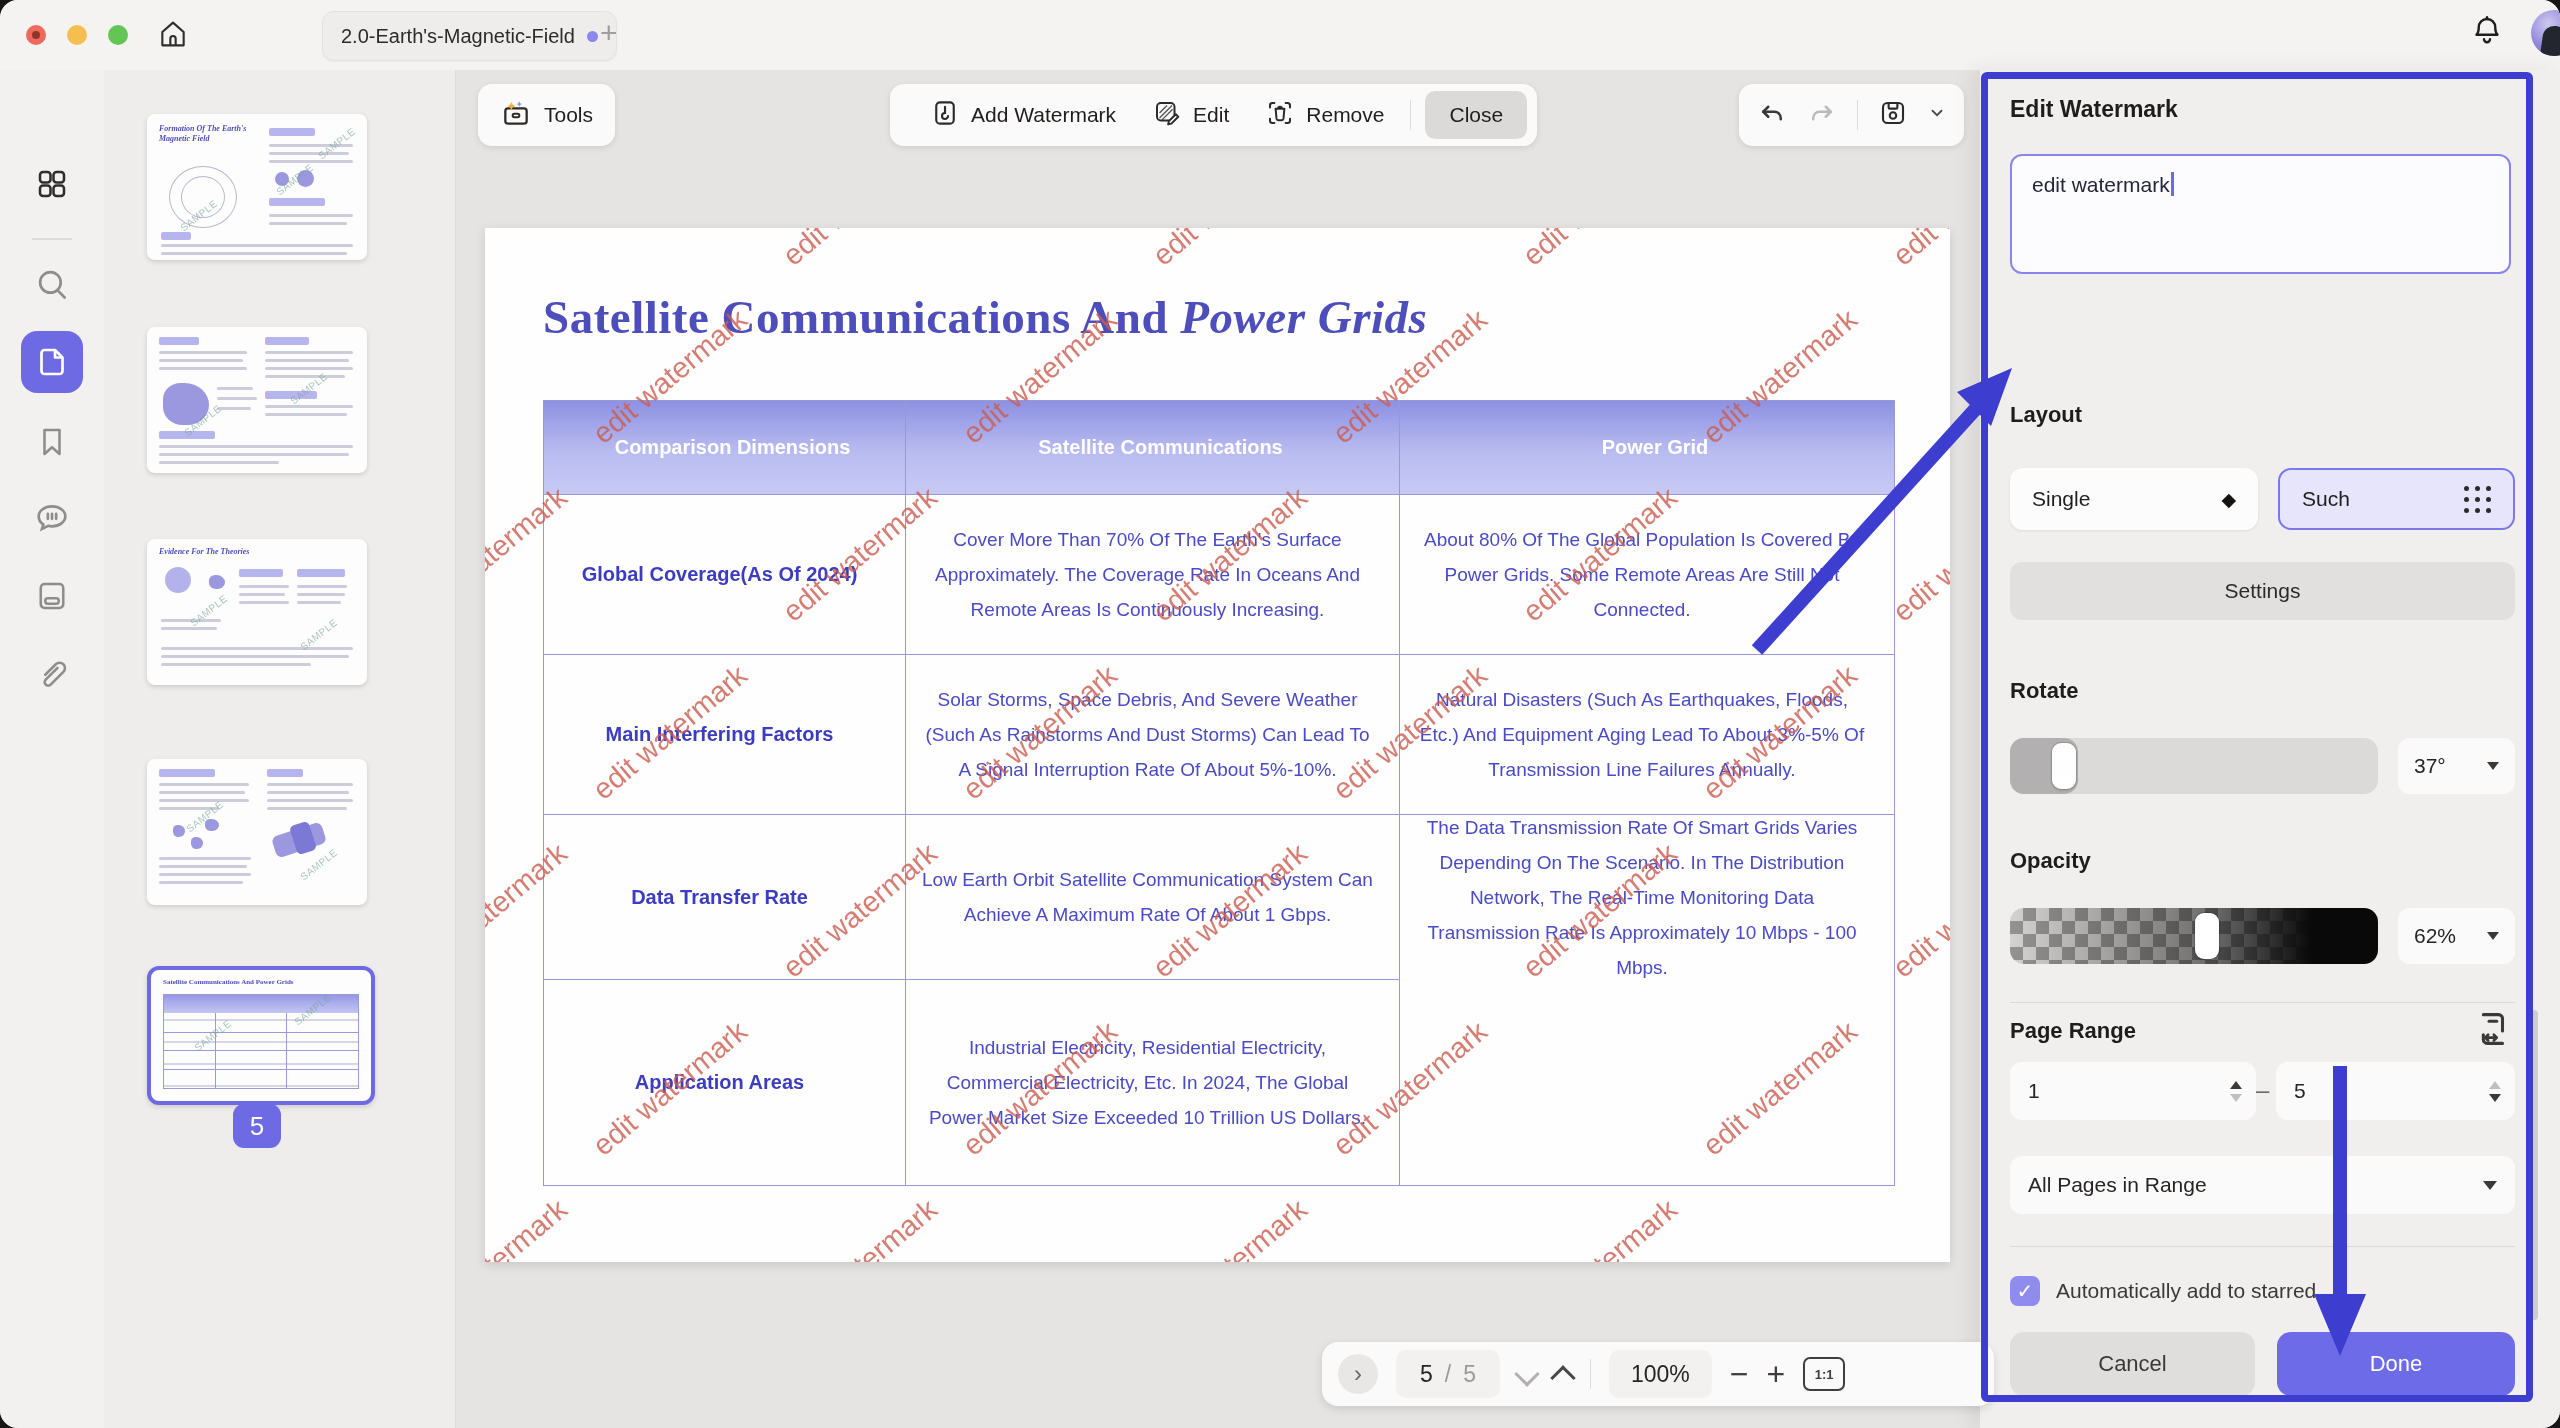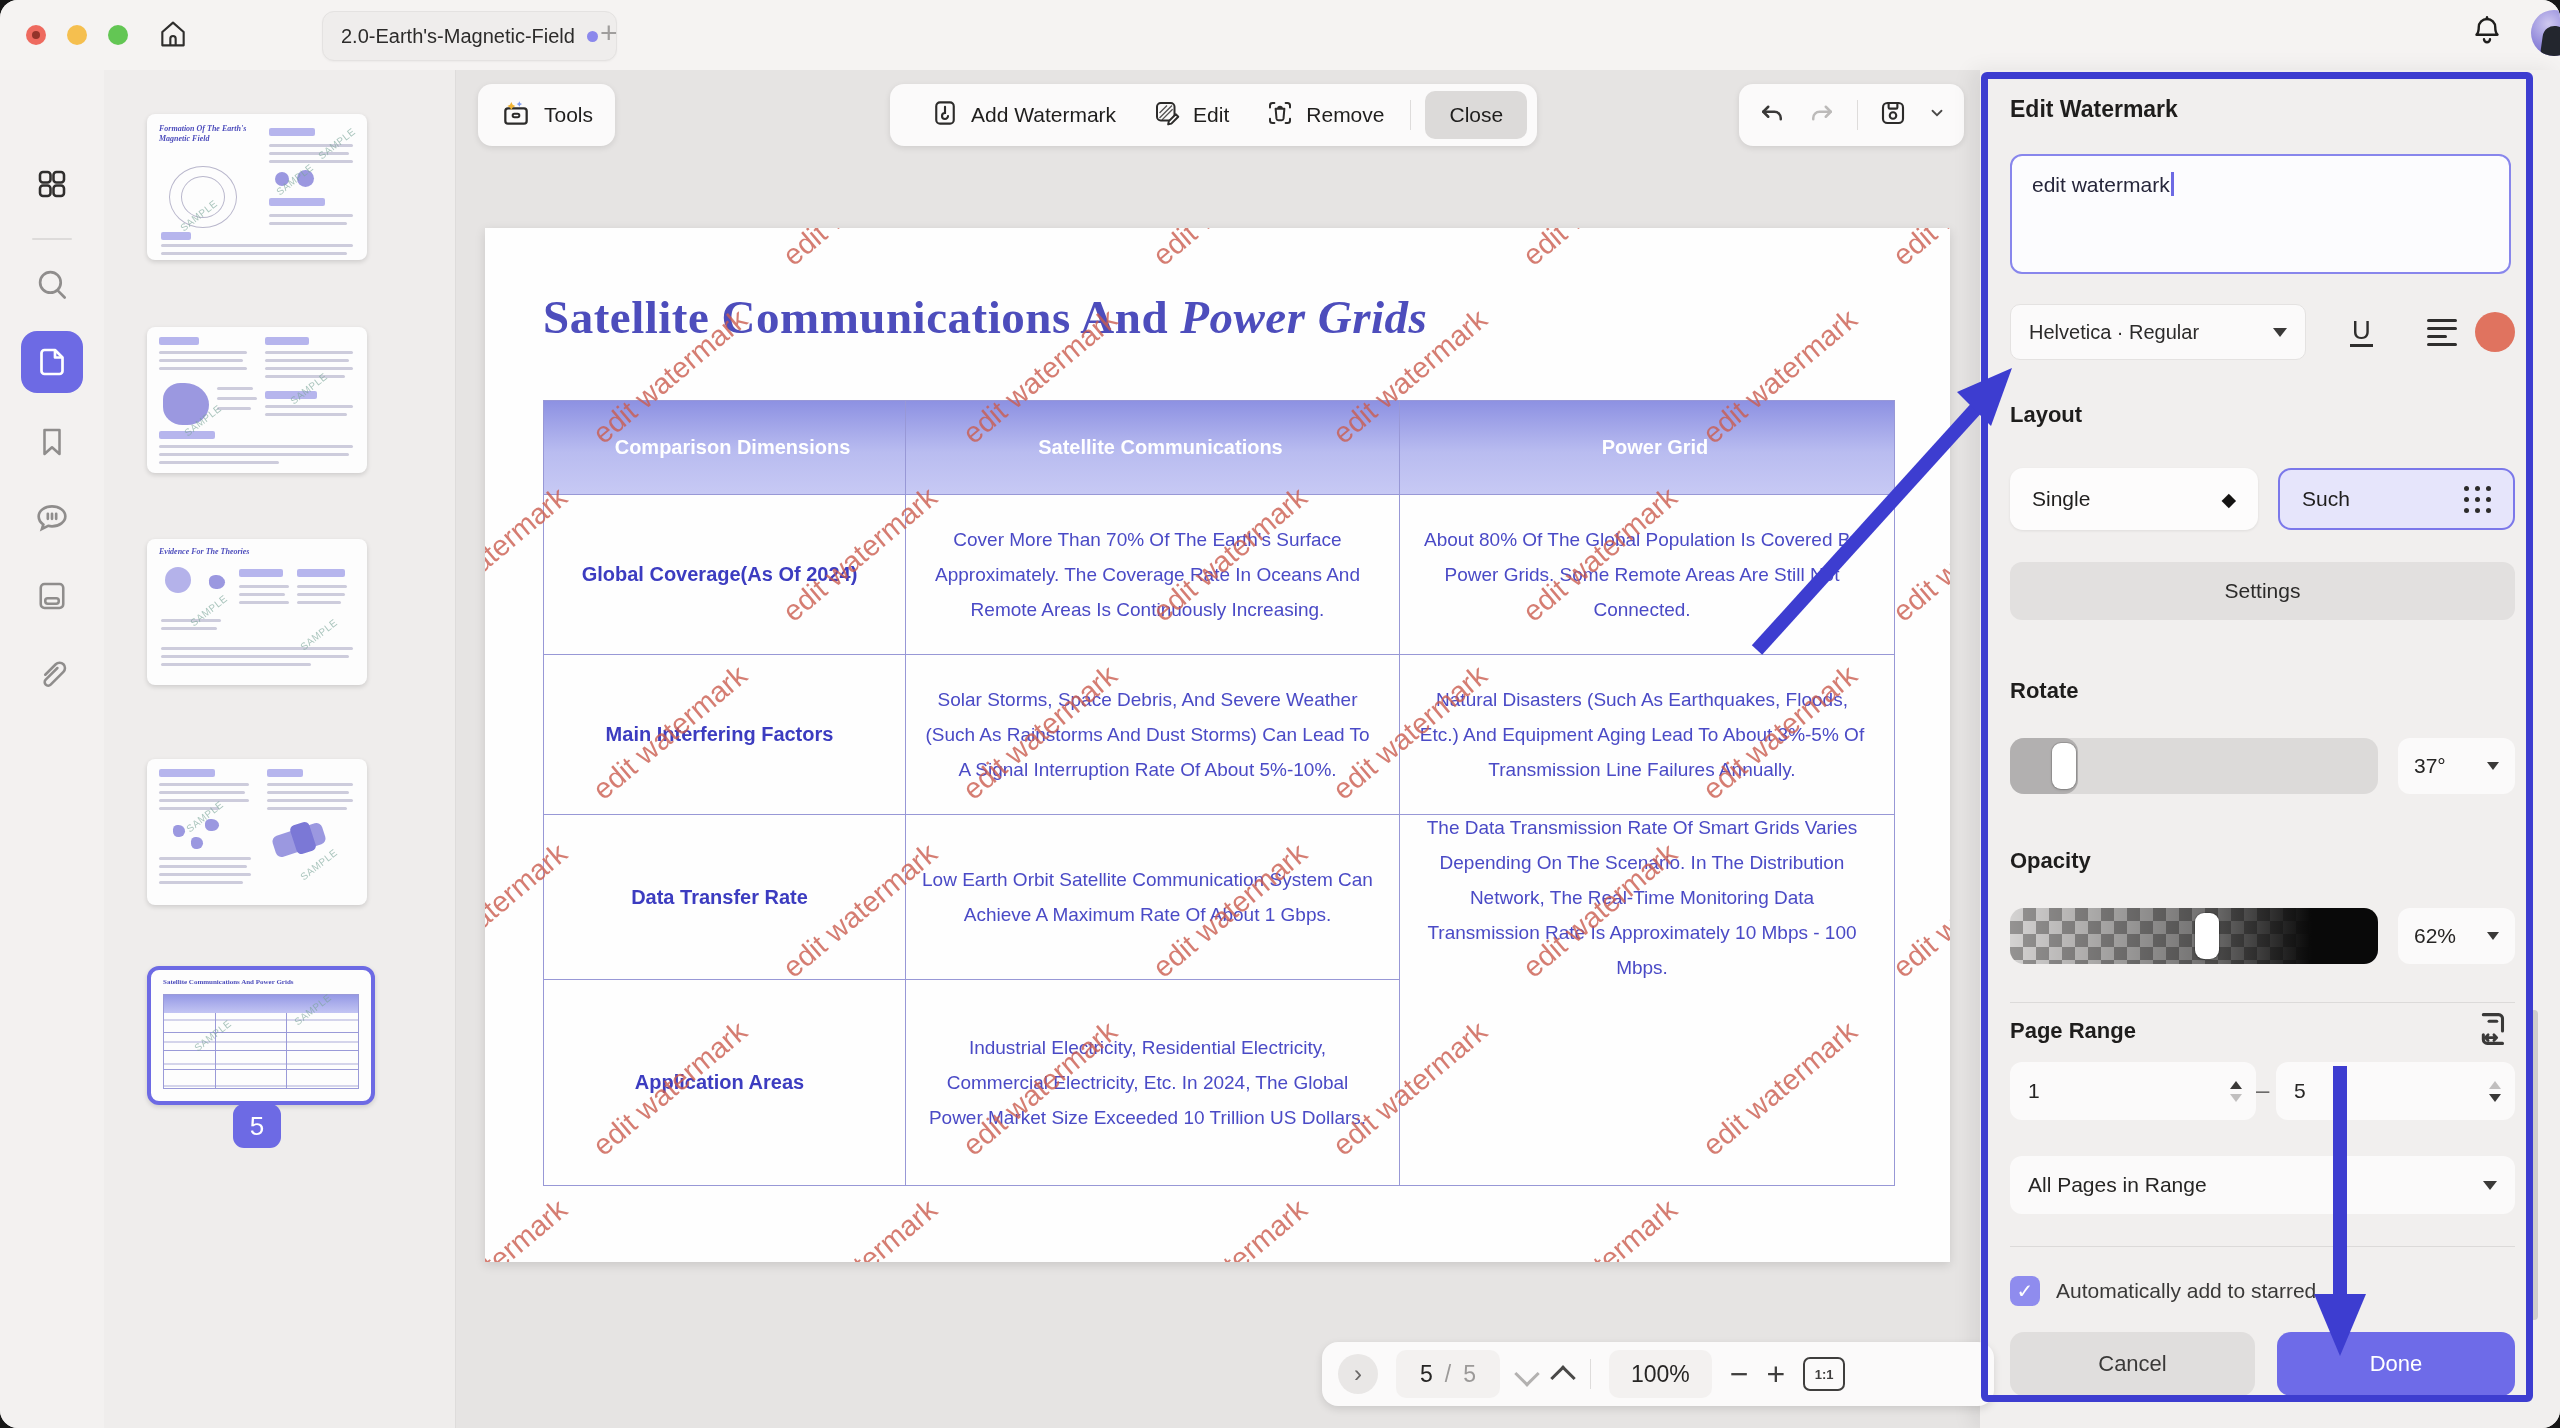--- a/index.html
+++ b/index.html
@@ -498,34 +498,20 @@
     </div>
   </div>
 
   <div class="panel">
     <div class="p-title">Edit Watermark</div>
 
     <div class="p-textarea">
       <span>edit watermark</span><span class="caret"></span>
     </div>
 
-    <div class="fontrow">
-      <div class="fontsel">
-        <span>Helvetica · Regular</span>
-        <span class="dn-arrow"></span>
-      </div>
-      <div class="u-icon">U</div>
-      <div class="align-icon">
-        <i style="width:30px"></i>
-          <i style="width:30px"></i>
-          <i style="width:20px"></i>
-          <i style="width:30px"></i>
-      </div>
-      <div class="colordot"></div>
-    </div>
 
     <div class="p-label" style="top:332px">Layout</div>
     <div class="seg single">
       <span>Single</span>
       <span class="diamond">◆</span>
     </div>
     <div class="seg grid">
       <span>Such</span>
       <span class="griddots">
           <i></i>

